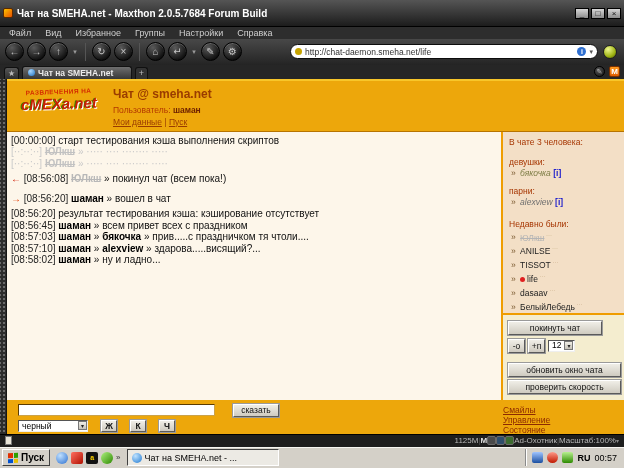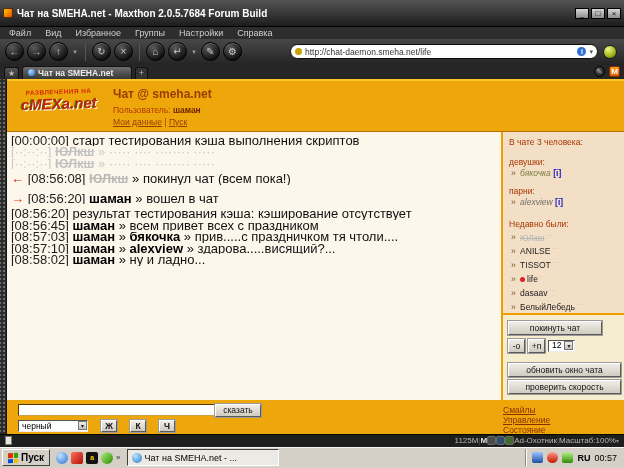--- a/index.html
+++ b/index.html
@@ -51,21 +51,21 @@
   .logo-top{font-size:6.5px;font-weight:bold;color:#d42b00;letter-spacing:.4px;}
   .logo-main{font-size:15px;font-weight:bold;font-style:italic;color:#c81f00;text-shadow:1px 1px 0 #fff,-1px 0 0 #2e8a00;}
   .header-info{padding-top:3px;}
   .header-title{font-size:12px;font-weight:bold;color:#9a3c00;}
   .header-user{font-size:8.5px;color:#b33700;margin-top:4px;}
   .header-user .uname-strong{font-weight:bold;color:#6e2200;}
   .header-links{font-size:8.5px;color:#9a3c00;margin-top:2px;}
   .hlink{text-decoration:underline;}
 
   .page-body{flex:1;display:flex;border-top:1px solid #b77400;min-height:0;}
-  .chatarea{flex:1;background:#fdf6ea;padding:3px 3px 0 4px;font-size:13px;line-height:10.5px;color:#111;overflow:hidden;min-width:0;}
+  .chatarea{flex:1;background:#fdf6ea;padding:3px 3px 0 4px;font-size:10px;line-height:10.5px;color:#111;overflow:hidden;min-width:0;}
   .msg{margin-top:1px;white-space:nowrap;overflow:hidden;}
   .msg .time{color:#1d1d1d;}
   .msg .nick{font-weight:bold;color:#000;}
   .msg .nick.strike{text-decoration:line-through;color:#b8b8b8;}
   .msg.faded,.msg.faded .time{color:#c9c9c9;}
   .msg.faded .nick{color:#c2c2c2;text-decoration:line-through;}
   .msg.gap-sm{margin-top:5px;}
   .msg.gap-md{margin-top:9px;}
   .arrow-out{color:#d01900;font-weight:bold;}
   .arrow-in{color:#e33c00;font-weight:bold;}
@@ -91,21 +91,21 @@
   .leave-btn{width:94px;}
   .font-row{display:flex;gap:3px;align-items:center;margin-top:1px;}
   .tiny-btn{width:17px;padding:1px 0;}
   .size-select{display:flex;align-items:center;background:#fff;border:1px solid;border-color:#555 #eee #eee #555;height:12px;padding:0 1px 0 3px;font-size:8.5px;color:#000;}
   .size-caret{width:9px;height:9px;background:linear-gradient(#f0eee7,#c6c2b8);border:1px solid #777;font-size:6px;line-height:8px;text-align:center;margin-left:3px;color:#222;}
   .wide-btn{width:113px;}
   .refresh-btn{margin-top:7px;}
 
   .page-bottom{height:34px;display:flex;padding-top:4px;}
   .composer{flex:1;padding-left:11px;min-width:0;}
-  .compose-row1{display:flex;gap:0;align-items:center;}
+  .compose-row1{display:flex;gap:18px;align-items:center;}
   .msg-input{width:197px;height:12px;border:1px solid;border-color:#5c3c00 #caa24a #caa24a #5c3c00;background:#fff;font-size:8.5px;padding:0 2px;font-family:inherit;}
   .say-btn{width:46px;height:13px;line-height:9px;}
   .compose-row2{display:flex;gap:13px;margin-top:3px;align-items:center;}
   .color-select{width:70px;height:12px;background:#fff;border:1px solid;border-color:#555 #eee #eee #555;display:flex;align-items:center;font-size:8.5px;color:#000;padding-left:3px;}
   .color-select .size-caret{margin-left:auto;}
   .fmt-btn{width:16px;height:12px;font-weight:bold;line-height:8px;}
   .bottom-links{width:121px;flex:none;font-size:8.5px;line-height:10px;color:#8d2a00;padding-top:1px;}
   .bottom-links .blink{text-decoration:underline;}
 
   

